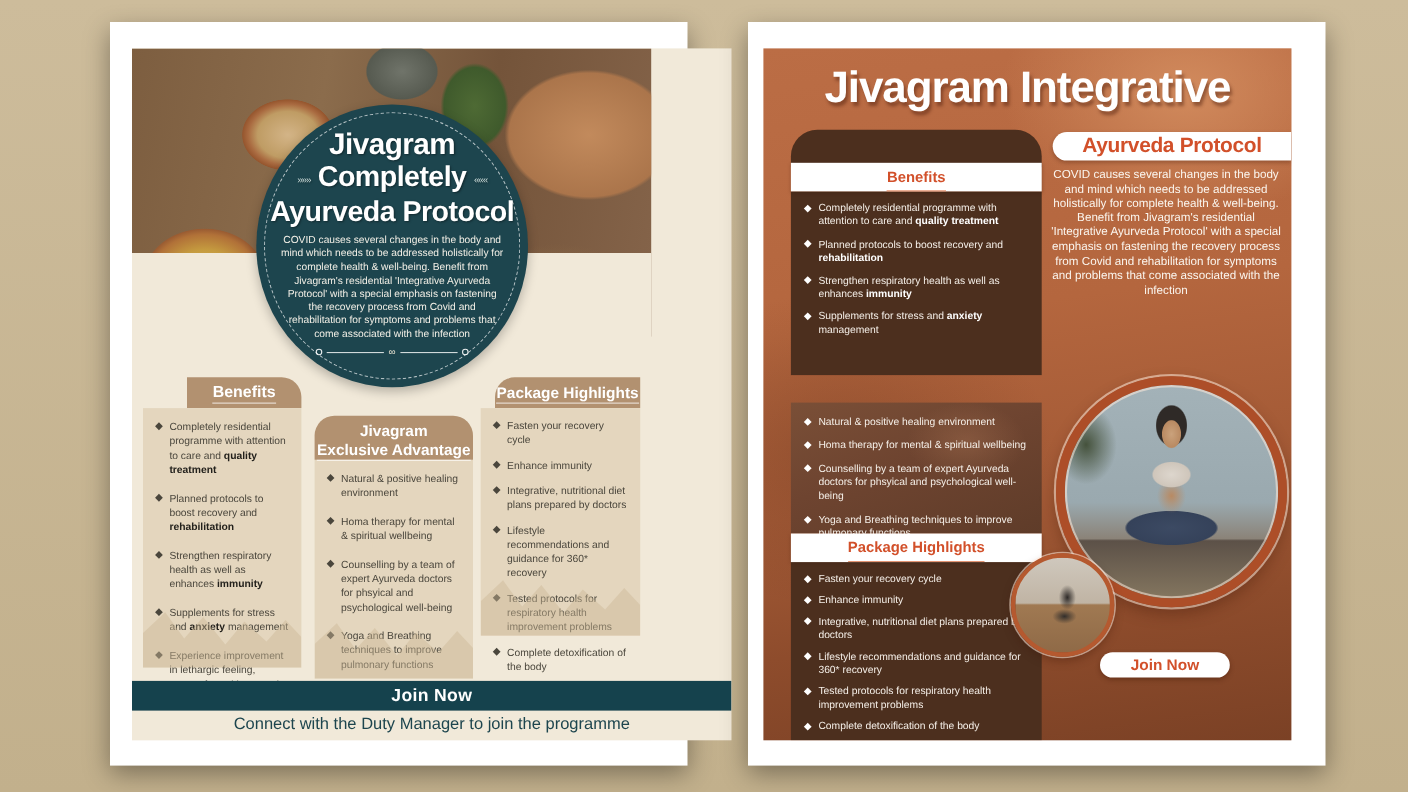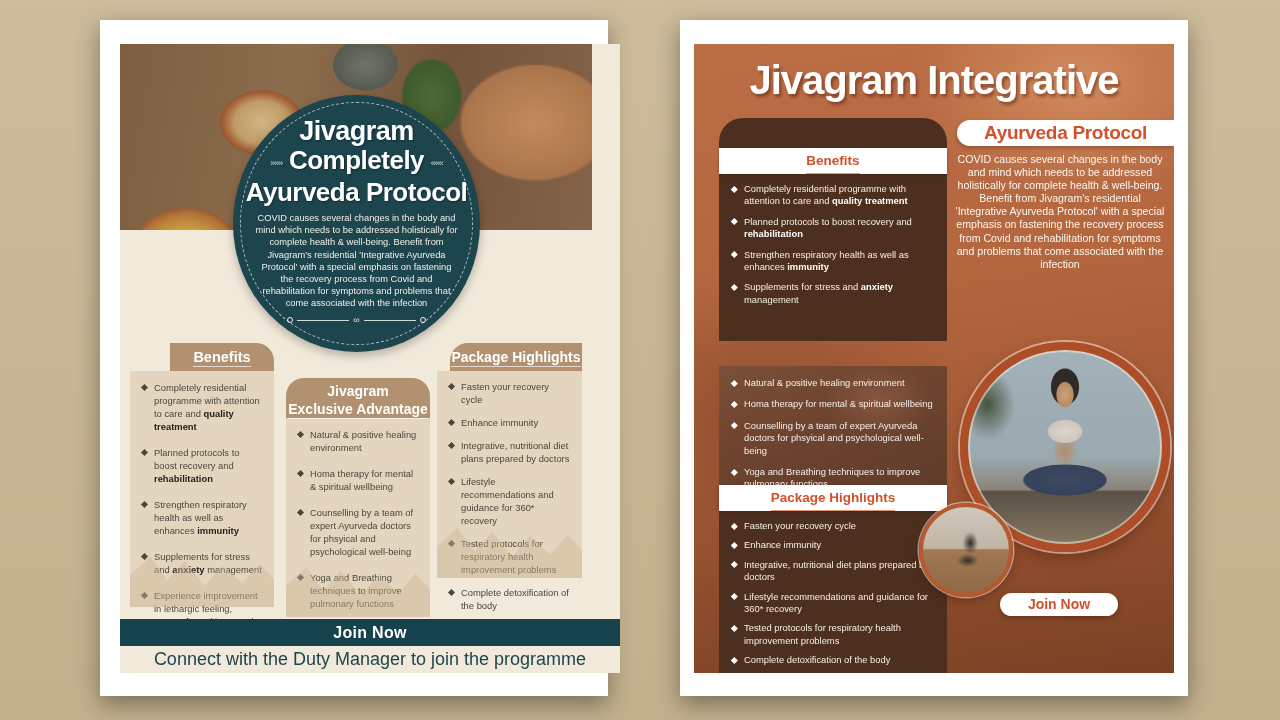--- a/index.html
+++ b/index.html
@@ -1,25 +1,25 @@
 <!DOCTYPE html>
 <html><head>
 <meta charset="utf-8">
 <style>
   html,body{margin:0;padding:0;}
   body{font-family:"Liberation Sans",sans-serif;}
   .canvas{position:relative;width:1280px;height:720px;overflow:hidden;
     background:linear-gradient(#cdbc9b,#c2b08c);}
   .sheet{position:absolute;top:20px;width:508px;height:676px;background:#ffffff;
-    box-shadow:0 8px 22px rgba(0,0,0,.38);}
+    box-shadow:0 8px 22px rgba(0,0,0,.38);padding-left:17px;}
   .sheet-left{left:100px;}
   .sheet-right{left:680px;}
 
   
-  .posterL{position:absolute;left:20px;top:24px;width:500px;height:629px;background:#f1e9d9;overflow:hidden;}
+  .posterL{position:absolute;left:20px;top:24px;width:545px;height:629px;background:#f1e9d9;overflow:hidden;}
   .heroL{position:absolute;left:0;top:0;width:472px;height:262px;z-index:1;
     background:
       radial-gradient(ellipse 95px 78px at 14% 80%, #dcb75c 0%, #c59b3f 34%, #b17138 52%, #9a5c32 58%, rgba(0,0,0,0) 59%),
       radial-gradient(ellipse 72px 56px at 30% 30%, #d3b487 0%, #bf9c64 38%, #a96a40 50%, #96562e 57%, rgba(0,0,0,0) 58%),
       radial-gradient(ellipse 66px 52px at 52% 8%, #70746a 0%, #565a50 48%, rgba(0,0,0,0) 50%),
       radial-gradient(ellipse 62px 78px at 66% 20%, #4e6a34 0%, #3f5a2c 45%, rgba(0,0,0,0) 50%),
       radial-gradient(ellipse 132px 102px at 88% 30%, #c28a5c 0%, #ab754b 55%, rgba(0,0,0,0) 58%),
       radial-gradient(ellipse 125px 75px at 82% 85%, #8f6e48 0%, rgba(0,0,0,0) 60%),
       linear-gradient(100deg,#7d5e40 0%,#8b6c4c 35%,#74543a 65%,#85644a 100%);}
   .creamcurveL{position:absolute;left:0;top:186px;width:472px;height:443px;z-index:2;
@@ -43,21 +43,21 @@
   ul.blist{list-style:none;margin:0;padding:10px 11px 0 11px;}
   ul.blist li{position:relative;padding-left:13px;color:#4a463c;font-size:9.4px;line-height:13px;margin-bottom:13px;}
   ul.blist li::before{content:"";position:absolute;left:1px;top:3.5px;width:5px;height:5px;background:currentColor;
     transform:rotate(45deg);}
   ul.blist li b{color:#23211c;}
   .mountain{position:absolute;left:0;right:0;bottom:0;height:70px;opacity:.45;
     background:#cdb896;clip-path:polygon(0 100%,0 55%,14% 28%,26% 62%,38% 34%,52% 70%,64% 40%,78% 66%,90% 38%,100% 60%,100% 100%);}
   .joinbarL{position:absolute;left:0;right:0;top:575px;height:27px;background:#15424d;z-index:5;
     color:#fff;font-weight:bold;font-size:16px;text-align:center;line-height:27px;letter-spacing:.3px;}
   .footerL{position:absolute;left:0;right:0;top:602px;height:27px;z-index:5;color:#1d454e;
-    font-size:18px;text-align:center;line-height:26px;}
+    font-size:15px;text-align:center;line-height:26px;}
 
   
   .posterR{position:absolute;left:14px;top:24px;width:480px;height:629px;overflow:hidden;color:#fff;
     background:
       radial-gradient(ellipse 270px 190px at 80% 6%, rgba(212,142,96,.9) 0%, rgba(212,142,96,0) 62%),
       radial-gradient(ellipse 320px 240px at 15% 58%, rgba(88,42,22,.28) 0%, rgba(88,42,22,0) 60%),
       linear-gradient(172deg,#bb6d45 0%,#b4663e 38%,#a35a36 62%,#8e4c2c 80%,#7b4125 100%);}
   .titleR{position:absolute;left:0;right:0;top:14px;text-align:center;font-weight:bold;font-size:40px;
     letter-spacing:-1px;color:#fff;text-shadow:2px 3px 3px rgba(70,25,8,.45);z-index:2;}
   .subbarR{position:absolute;left:263px;right:0;top:76px;height:26px;background:#fff;border-radius:14px 0 0 14px;

